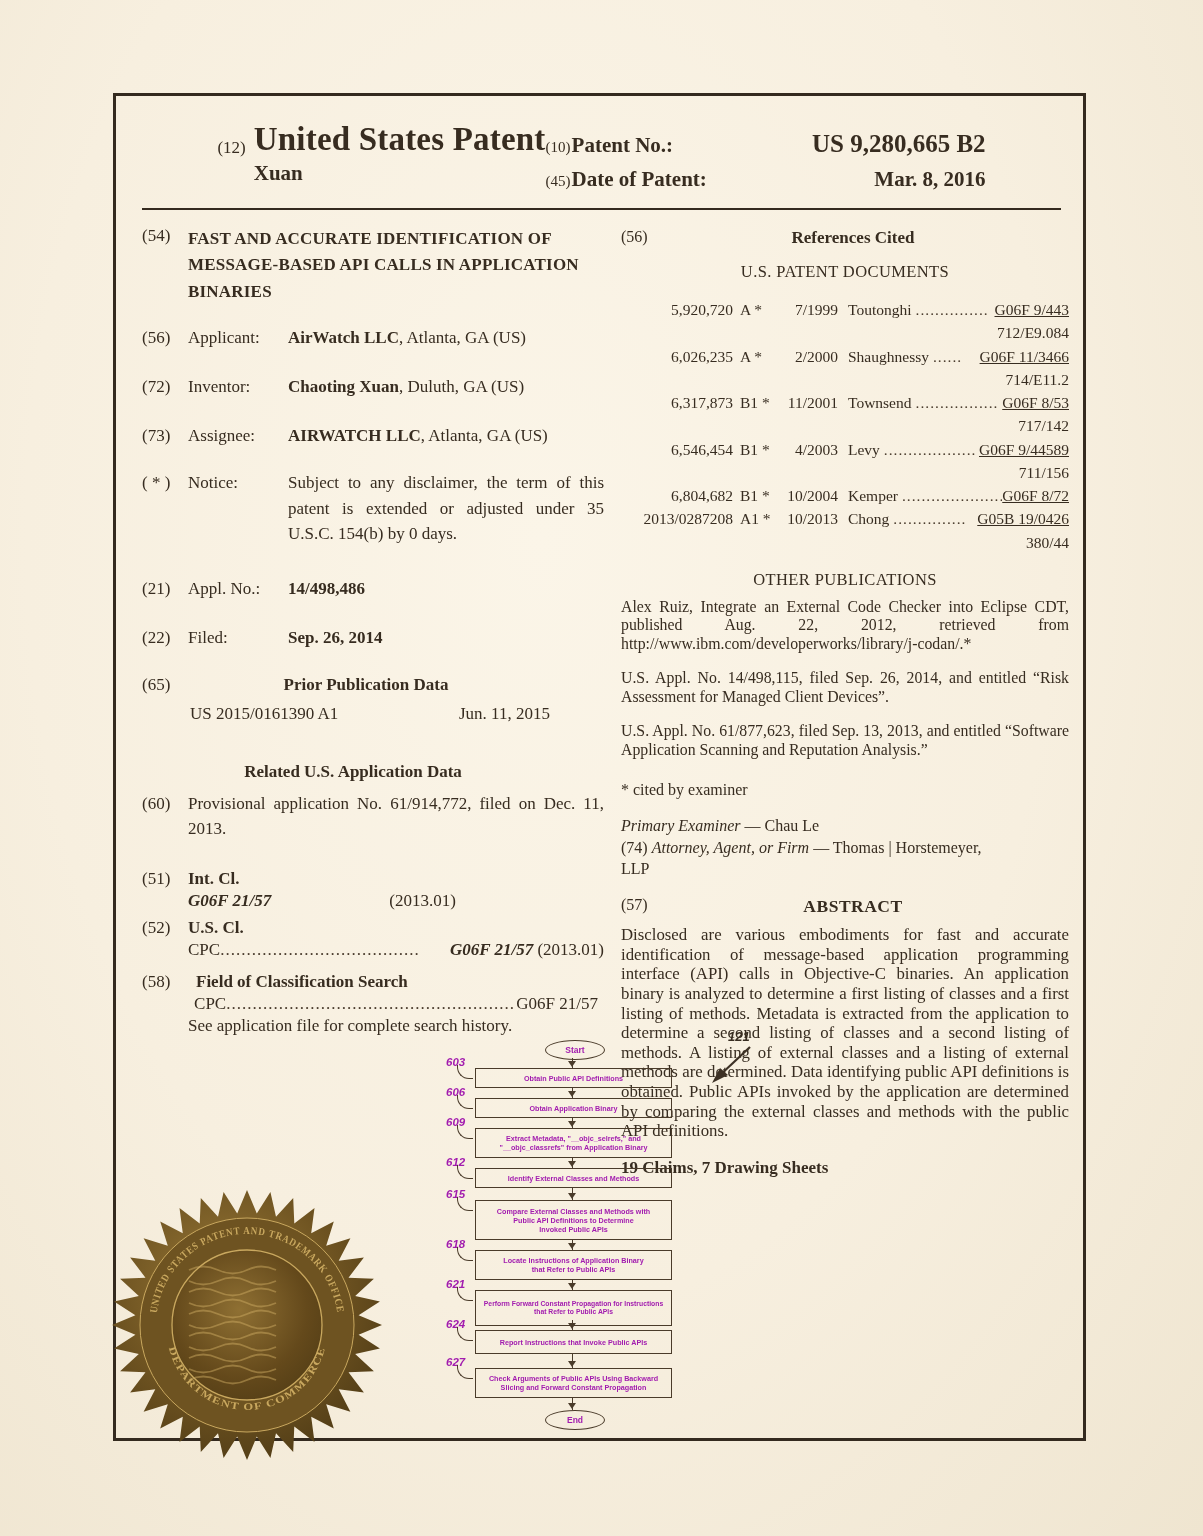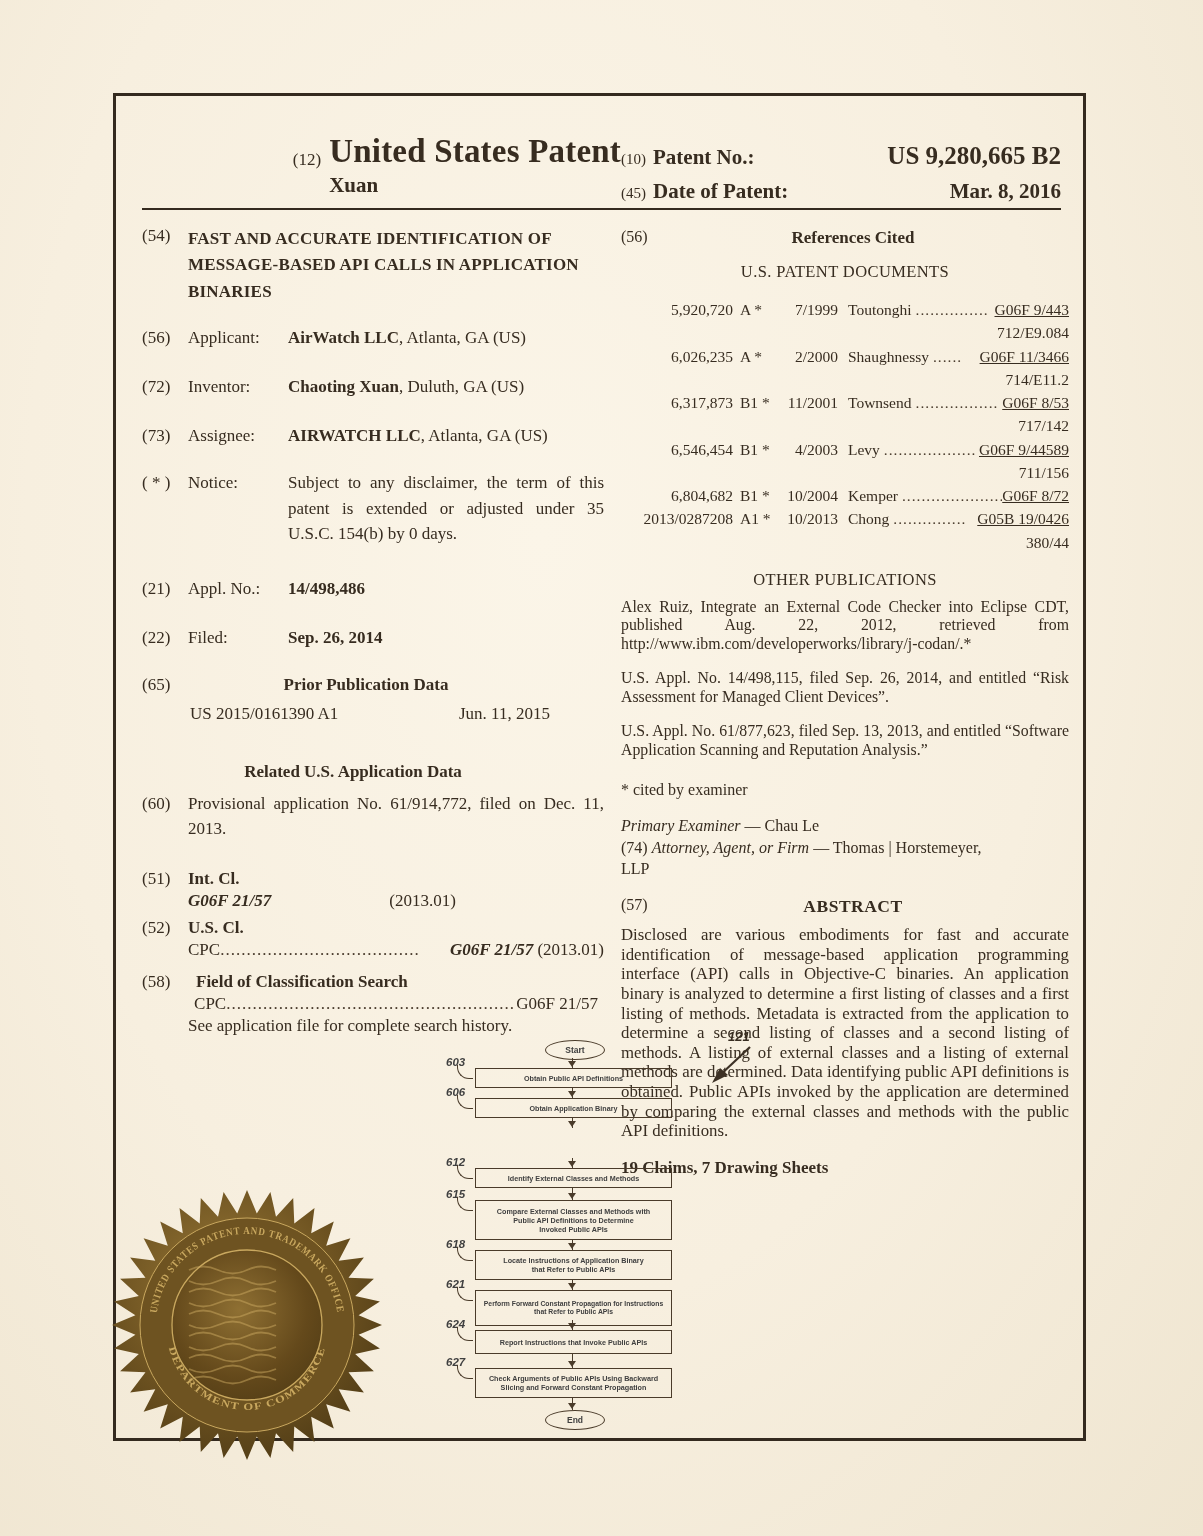--- a/index.html
+++ b/index.html
@@ -7,28 +7,28 @@
     width:1203px;height:1536px;position:relative;overflow:hidden;
     background:radial-gradient(ellipse at 45% 35%, #fbf5e8 0%, #f7efdf 55%, #efe5d0 100%);
     font-family:"Liberation Serif", serif;color:#372c20;
     -webkit-font-smoothing:antialiased;
   }
   .sheet{
     position:absolute;left:113px;top:93px;width:967px;height:1342px;
     border:3px solid #342a1f;background:transparent;
   }
   
-  .hdr{position:absolute;left:26px;right:22px;top:38px;display:flex;justify-content:flex-end;}
+  .hdr{position:absolute;left:26px;right:22px;top:26px;display:flex;justify-content:center;}
   .hdr-left{display:flex;}
   .inid-big{font-size:17px;margin-top:16px;margin-right:8px;}
   .us-title{font-size:33px;font-weight:bold;line-height:1.05;margin:0;letter-spacing:.2px;}
   .surname{font-size:21px;font-weight:bold;margin-top:4px;}
   .hdr-right{width:440px;padding-top:8px;}
   .h-row{display:flex;align-items:baseline;margin-bottom:9px;}
-  .h-inid{font-size:15px;margin-right:7px;}
+  .h-inid{font-size:15px;margin-right:1px;}
   .h-label{font-size:21px;font-weight:bold;}
   .h-val{margin-left:auto;font-weight:bold;}
   .h-val.no{font-size:25px;}
   .h-val.date{font-size:21px;}
   .rule{position:absolute;left:26px;right:22px;top:112px;border-top:2.5px solid #342a1f;}
 
   
   .col-l{position:absolute;left:26px;top:124px;width:462px;font-size:17px;}
   .row{display:flex;align-items:baseline;}
   .inid{flex:0 0 46px;}
@@ -81,21 +81,21 @@
   .r57 .ch{flex:1;text-align:center;font-weight:bold;font-size:17.5px;padding-right:30px;letter-spacing:.5px;}
   .abs-p{margin-top:8px;text-align:justify;font-size:16.8px;line-height:1.17;}
   .claims{text-align:left;font-weight:bold;font-size:17px;padding-right:60px;}
 
   
   .figref{position:absolute;left:592px;top:933px;width:70px;height:64px;}
   .figref .n{position:absolute;left:20px;top:0;font:bold italic 13px "Liberation Sans",sans-serif;}
 
   
   .fc{position:absolute;left:330px;top:942px;width:250px;height:398px;
-      font-family:"Liberation Sans",sans-serif;color:#404040;}
+      font-family:"Liberation Sans",sans-serif;color:#a21caf;}
   .fc-oval{position:absolute;left:99px;width:58px;height:18px;border:1.8px solid #4a3b2a;
       border-radius:50%;display:flex;align-items:center;justify-content:center;
       font-size:8.5px;font-weight:bold;}
   .fc-step{position:absolute;left:0;width:250px;}
   .fc-box{position:absolute;left:29px;width:197px;height:100%;border:1.8px solid #4a3b2a;
       display:flex;flex-direction:column;justify-content:center;text-align:center;
       font-size:7.2px;font-weight:bold;line-height:1.25;box-sizing:border-box;padding:1px 2px;}
   .fc-num{position:absolute;left:0px;top:-12px;font-size:11.5px;font-weight:bold;font-style:italic;}
   .fc-hook{position:absolute;left:11px;top:-3px;width:15px;height:13px;
       border-left:1.6px solid #4a3b2a;border-bottom:1.6px solid #4a3b2a;border-bottom-left-radius:12px;}
@@ -335,20 +335,28 @@
     <div class="fc-arrow" style="top:50px;height:10px;"></div>
     <div class="fc-step" style="top:60px;height:20px;">
       <span class="fc-num">606</span>
       <span class="fc-hook"></span>
       <div class="fc-box">
           <div>Obtain Application Binary</div>
         </div>
     </div>
 
     <div class="fc-arrow" style="top:80px;height:10px;"></div>
+    <div class="fc-step" style="top:90px;height:30px;">
+      <span class="fc-num">609</span>
+      <span class="fc-hook"></span>
+      <div class="fc-box">
+        <div>Extract Metadata, "__objc_selrefs," and</div>
+        <div>"__objc_classrefs" from Application Binary</div>
+      </div>
+    </div>
 
     <div class="fc-arrow" style="top:120px;height:10px;"></div>
     <div class="fc-step" style="top:130px;height:20px;">
       <span class="fc-num">612</span>
       <span class="fc-hook"></span>
       <div class="fc-box">
           <div>Identify External Classes and Methods</div>
         </div>
     </div>
 

